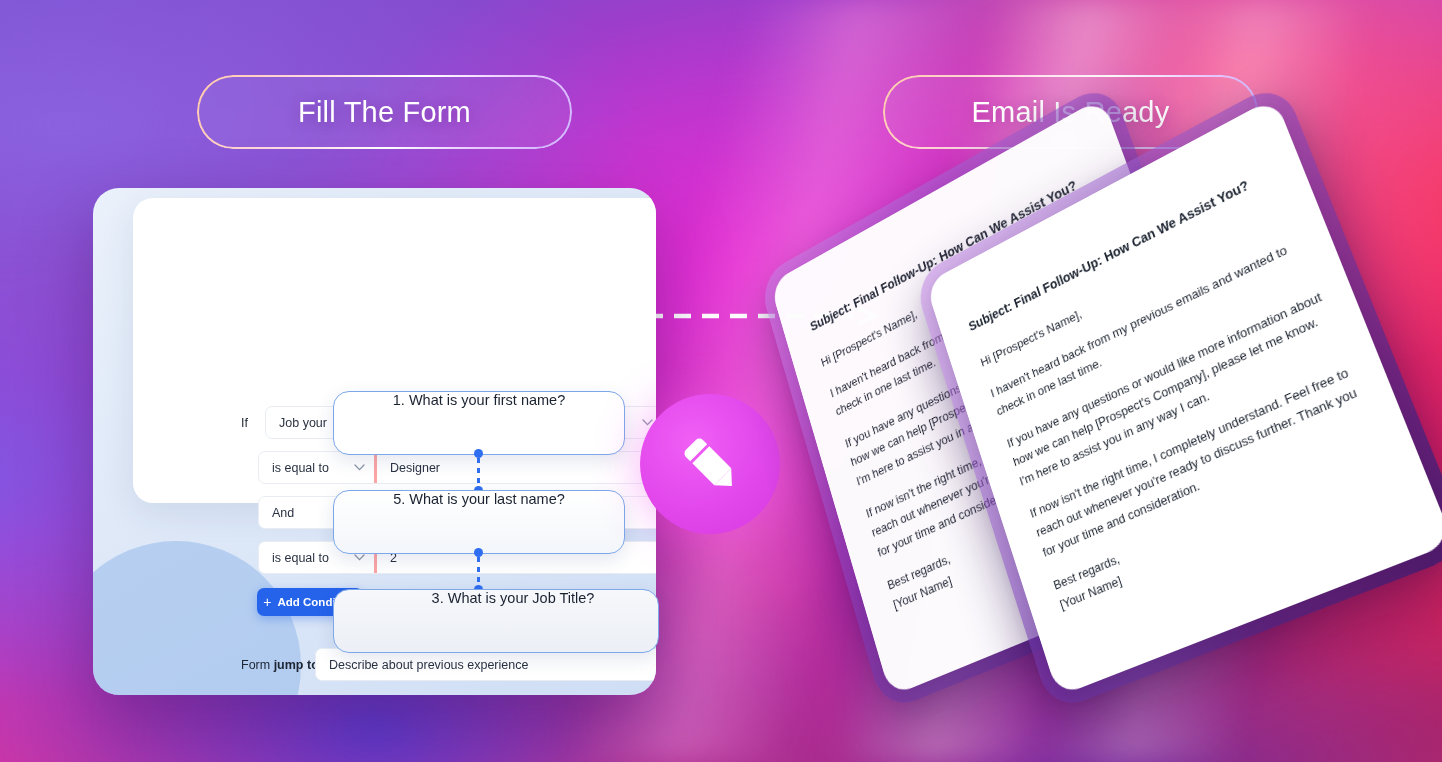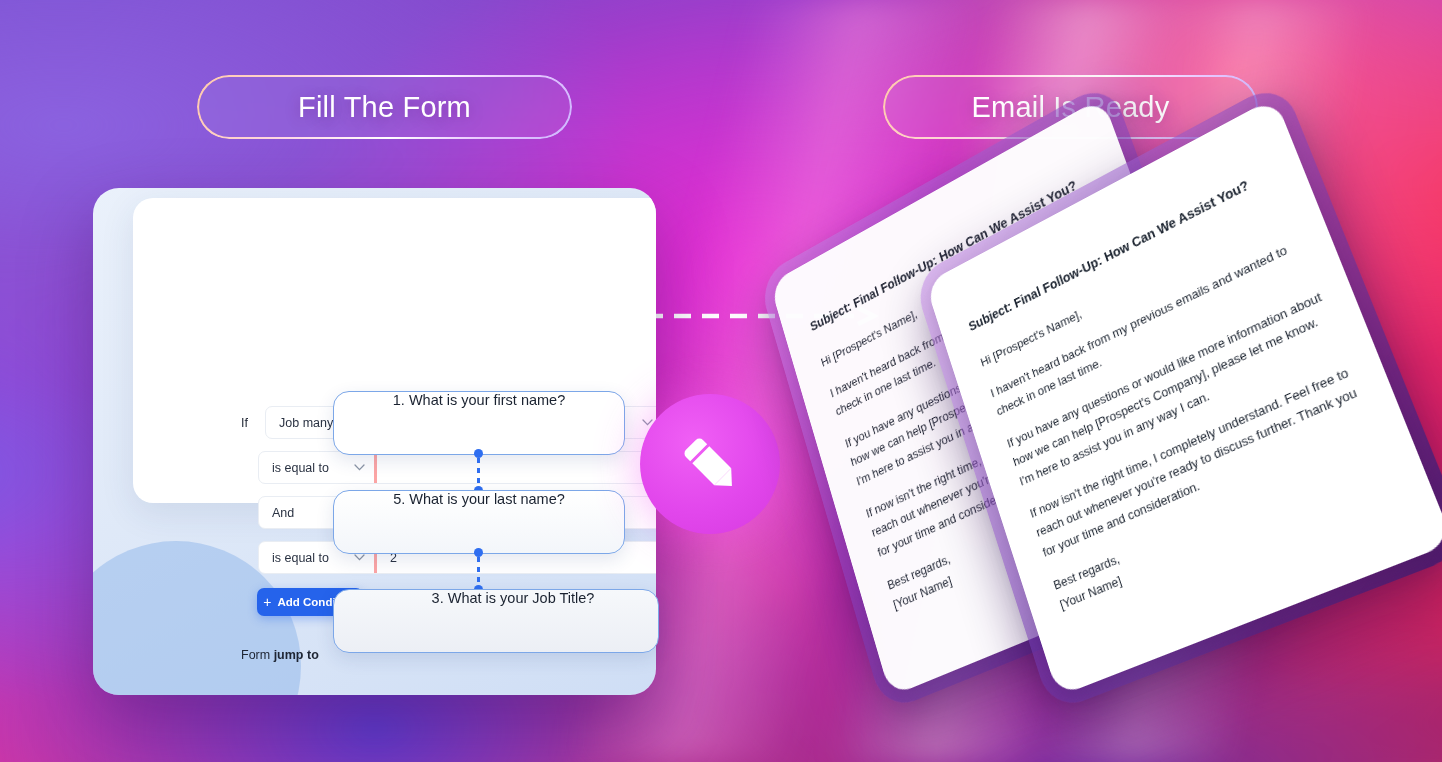--- a/index.html
+++ b/index.html
@@ -27,21 +27,21 @@
       radial-gradient(30% 26% at 98% 86%, rgba(170,28,92,.75) 0%, rgba(170,28,92,0) 70%);
     filter:blur(6px);}
   .bg-streak{position:absolute;inset:0;
     background:
       linear-gradient(104deg, rgba(255,255,255,0) 46%, rgba(255,160,230,.38) 53%, rgba(255,255,255,0) 60%),
       linear-gradient(102deg, rgba(255,255,255,0) 62%, rgba(255,210,235,.45) 68%, rgba(255,255,255,0) 75%),
       linear-gradient(100deg, rgba(255,255,255,0) 74%, rgba(255,235,245,.30) 80%, rgba(255,255,255,0) 87%);
     filter:blur(14px);}
 
   
-  .pill{position:absolute;height:64px;border-radius:36px;display:flex;align-items:center;
+  .pill{position:absolute;height:74px;border-radius:36px;display:flex;align-items:center;
     justify-content:center;padding:0 34px;
     background:rgba(255,255,255,.06);backdrop-filter:blur(2px);}
   .pill::before{content:"";position:absolute;inset:0;border-radius:36px;padding:1.6px;
     background:linear-gradient(118deg,#ffc9a8 0%,#ffd9e6 30%,#ffffff 55%,#e9c8ff 78%,#cdb6ff 100%);
     -webkit-mask:linear-gradient(#000 0 0) content-box,linear-gradient(#000 0 0);
     -webkit-mask-composite:xor;mask-composite:exclude;}
   .pill span{position:relative;color:#fff;font-size:29px;letter-spacing:.2px;
     text-shadow:0 2px 14px rgba(80,0,90,.35);}
   #pill-form{left:197px;top:75px;width:307px;}
   #pill-email{left:883px;top:75px;width:307px;}
@@ -155,36 +155,39 @@
   </div>
 
   <div class="form-shell">
     <div class="blob"></div>
 
     <div class="form-card"></div>
 
     <div class="frow" id="row-if">
       <span class="lbl" style="width:24px">If</span>
       <div class="fld">
-        <span class="txt">Job many</span>
+        <span class="txt">Job your</span>
         <svg class="chev" width="11" height="7" viewBox="0 0 11 7">
           <polyline points="1,1 5.5,5.6 10,1" fill="none" stroke="#8b95a5" stroke-width="1.3" stroke-linecap="round"></polyline>
         </svg>
       </div>
 
     </div>
 
     <div class="frow" id="row-c1">
       <div class="fld split">
         <div class="seg left">
           <span class="txt">is equal to</span>
           <svg class="chev" width="11" height="7" viewBox="0 0 11 7">
             <polyline points="1,1 5.5,5.6 10,1" fill="none" stroke="#8b95a5" stroke-width="1.3" stroke-linecap="round"></polyline>
           </svg>
         </div>
+        <div class="seg" style="flex:1">
+          <span class="txt">Designer</span>
+        </div>
       </div>
     </div>
 
     <div class="frow" id="row-c2">
       <div class="fld split">
         <div class="seg left">
           <span class="txt">And</span>
           <svg class="chev" width="11" height="7" viewBox="0 0 11 7">
             <polyline points="1,1 5.5,5.6 10,1" fill="none" stroke="#8b95a5" stroke-width="1.3" stroke-linecap="round"></polyline>
           </svg>
@@ -210,20 +213,24 @@
       </div>
     </div>
 
     <button class="addbtn">
       <span class="plus">+</span>
       <span>Add Condition</span>
     </button>
 
     <div class="frow" id="row-jump">
       <span class="lbl"><span>Form </span><b>jump to</b></span>
+      <div class="fld">
+        <span class="txt">Describe about previous experience</span>
+
+      </div>
     </div>
   </div>
 
   <div class="qcard" id="q1">
     <span>1. What is your first name?</span>
   </div>
   <div class="conn" id="conn1">
     <i style="top:0"></i>
     <div class="line"></div>
     <i style="bottom:0"></i>

